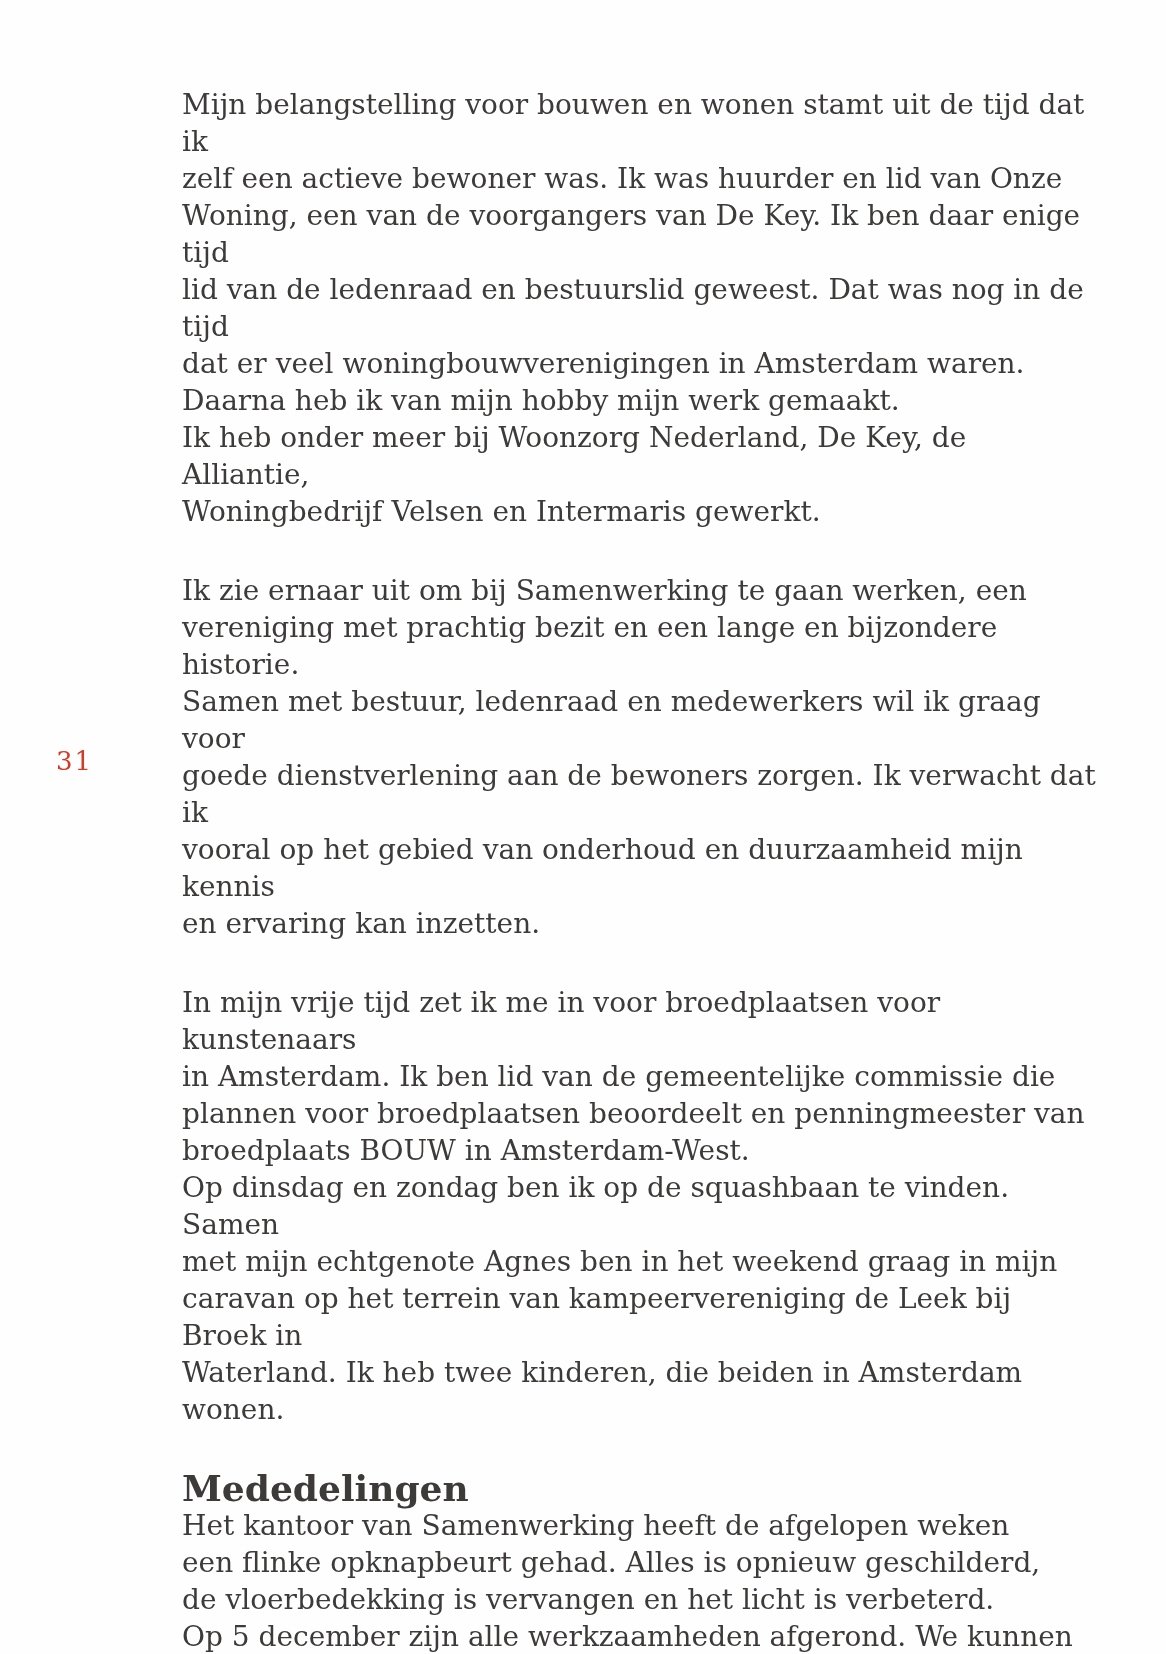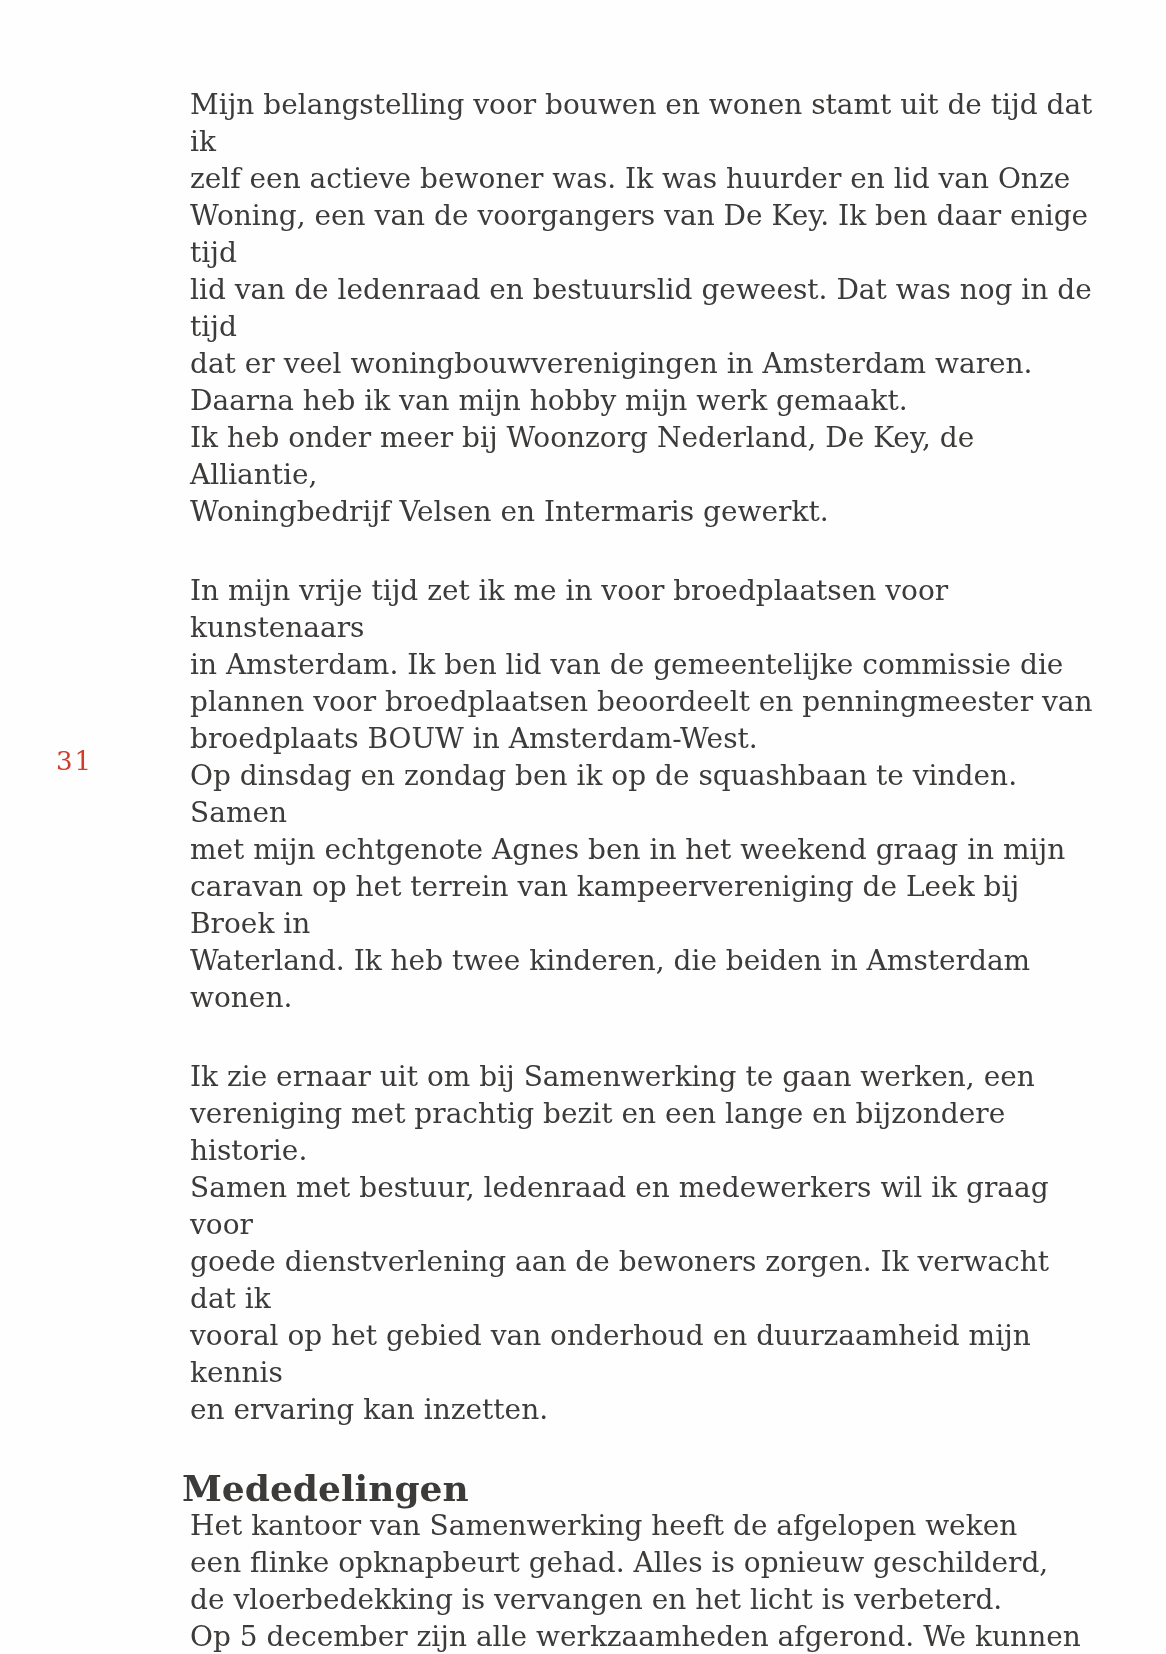--- a/index.html
+++ b/index.html
@@ -28,21 +28,21 @@
   .text-column {
     position: absolute;
     left: 182px;
     top: 86px;
     width: 920px;
     color: #3c3b3a;
     font-size: 28px;
     line-height: 37px;
   }
   .para {
-    margin: 0 0 42px 8px;
+    margin: 0 0 42px 0;
     white-space: pre-line;
   }
   .para:last-child {
     margin-bottom: 0;
   }
   .section-heading {
     margin: 0;
     font-size: 36px;
     line-height: 37px;
     font-weight: bold;
@@ -60,35 +60,35 @@
 
     <p class="para">Mijn belangstelling voor bouwen en wonen stamt uit de tijd dat ik
 zelf een actieve bewoner was. Ik was huurder en lid van Onze
 Woning, een van de voorgangers van De Key. Ik ben daar enige tijd
 lid van de ledenraad en bestuurslid geweest. Dat was nog in de tijd
 dat er veel woningbouwverenigingen in Amsterdam waren.
 Daarna heb ik van mijn hobby mijn werk gemaakt.
 Ik heb onder meer bij Woonzorg Nederland, De Key, de Alliantie,
 Woningbedrijf Velsen en Intermaris gewerkt.</p>
 
+    <p class="para">Ik zie ernaar uit om bij Samenwerking te gaan werken, een
+vereniging met prachtig bezit en een lange en bijzondere historie.
+Samen met bestuur, ledenraad en medewerkers wil ik graag voor
+goede dienstverlening aan de bewoners zorgen. Ik verwacht dat ik
+vooral op het gebied van onderhoud en duurzaamheid mijn kennis
+en ervaring kan inzetten.</p>
+
     <p class="para">In mijn vrije tijd zet ik me in voor broedplaatsen voor kunstenaars
 in Amsterdam. Ik ben lid van de gemeentelijke commissie die
 plannen voor broedplaatsen beoordeelt en penningmeester van
 broedplaats BOUW in Amsterdam-West.
 Op dinsdag en zondag ben ik op de squashbaan te vinden. Samen
 met mijn echtgenote Agnes ben in het weekend graag in mijn
 caravan op het terrein van kampeervereniging de Leek bij Broek in
 Waterland. Ik heb twee kinderen, die beiden in Amsterdam wonen.</p>
-
-    <p class="para">Ik zie ernaar uit om bij Samenwerking te gaan werken, een
-vereniging met prachtig bezit en een lange en bijzondere historie.
-Samen met bestuur, ledenraad en medewerkers wil ik graag voor
-goede dienstverlening aan de bewoners zorgen. Ik verwacht dat ik
-vooral op het gebied van onderhoud en duurzaamheid mijn kennis
-en ervaring kan inzetten.</p>
 
     <h2 class="section-heading">Mededelingen</h2>
 
     <p class="para">Het kantoor van Samenwerking heeft de afgelopen weken
 een flinke opknapbeurt gehad. Alles is opnieuw geschilderd,
 de vloerbedekking is vervangen en het licht is verbeterd.
 Op 5 december zijn alle werkzaamheden afgerond. We kunnen
 dan huurders, leden en andere relaties weer in een opgefrist en
 mooi kantoor ontvangen.</p>
 

